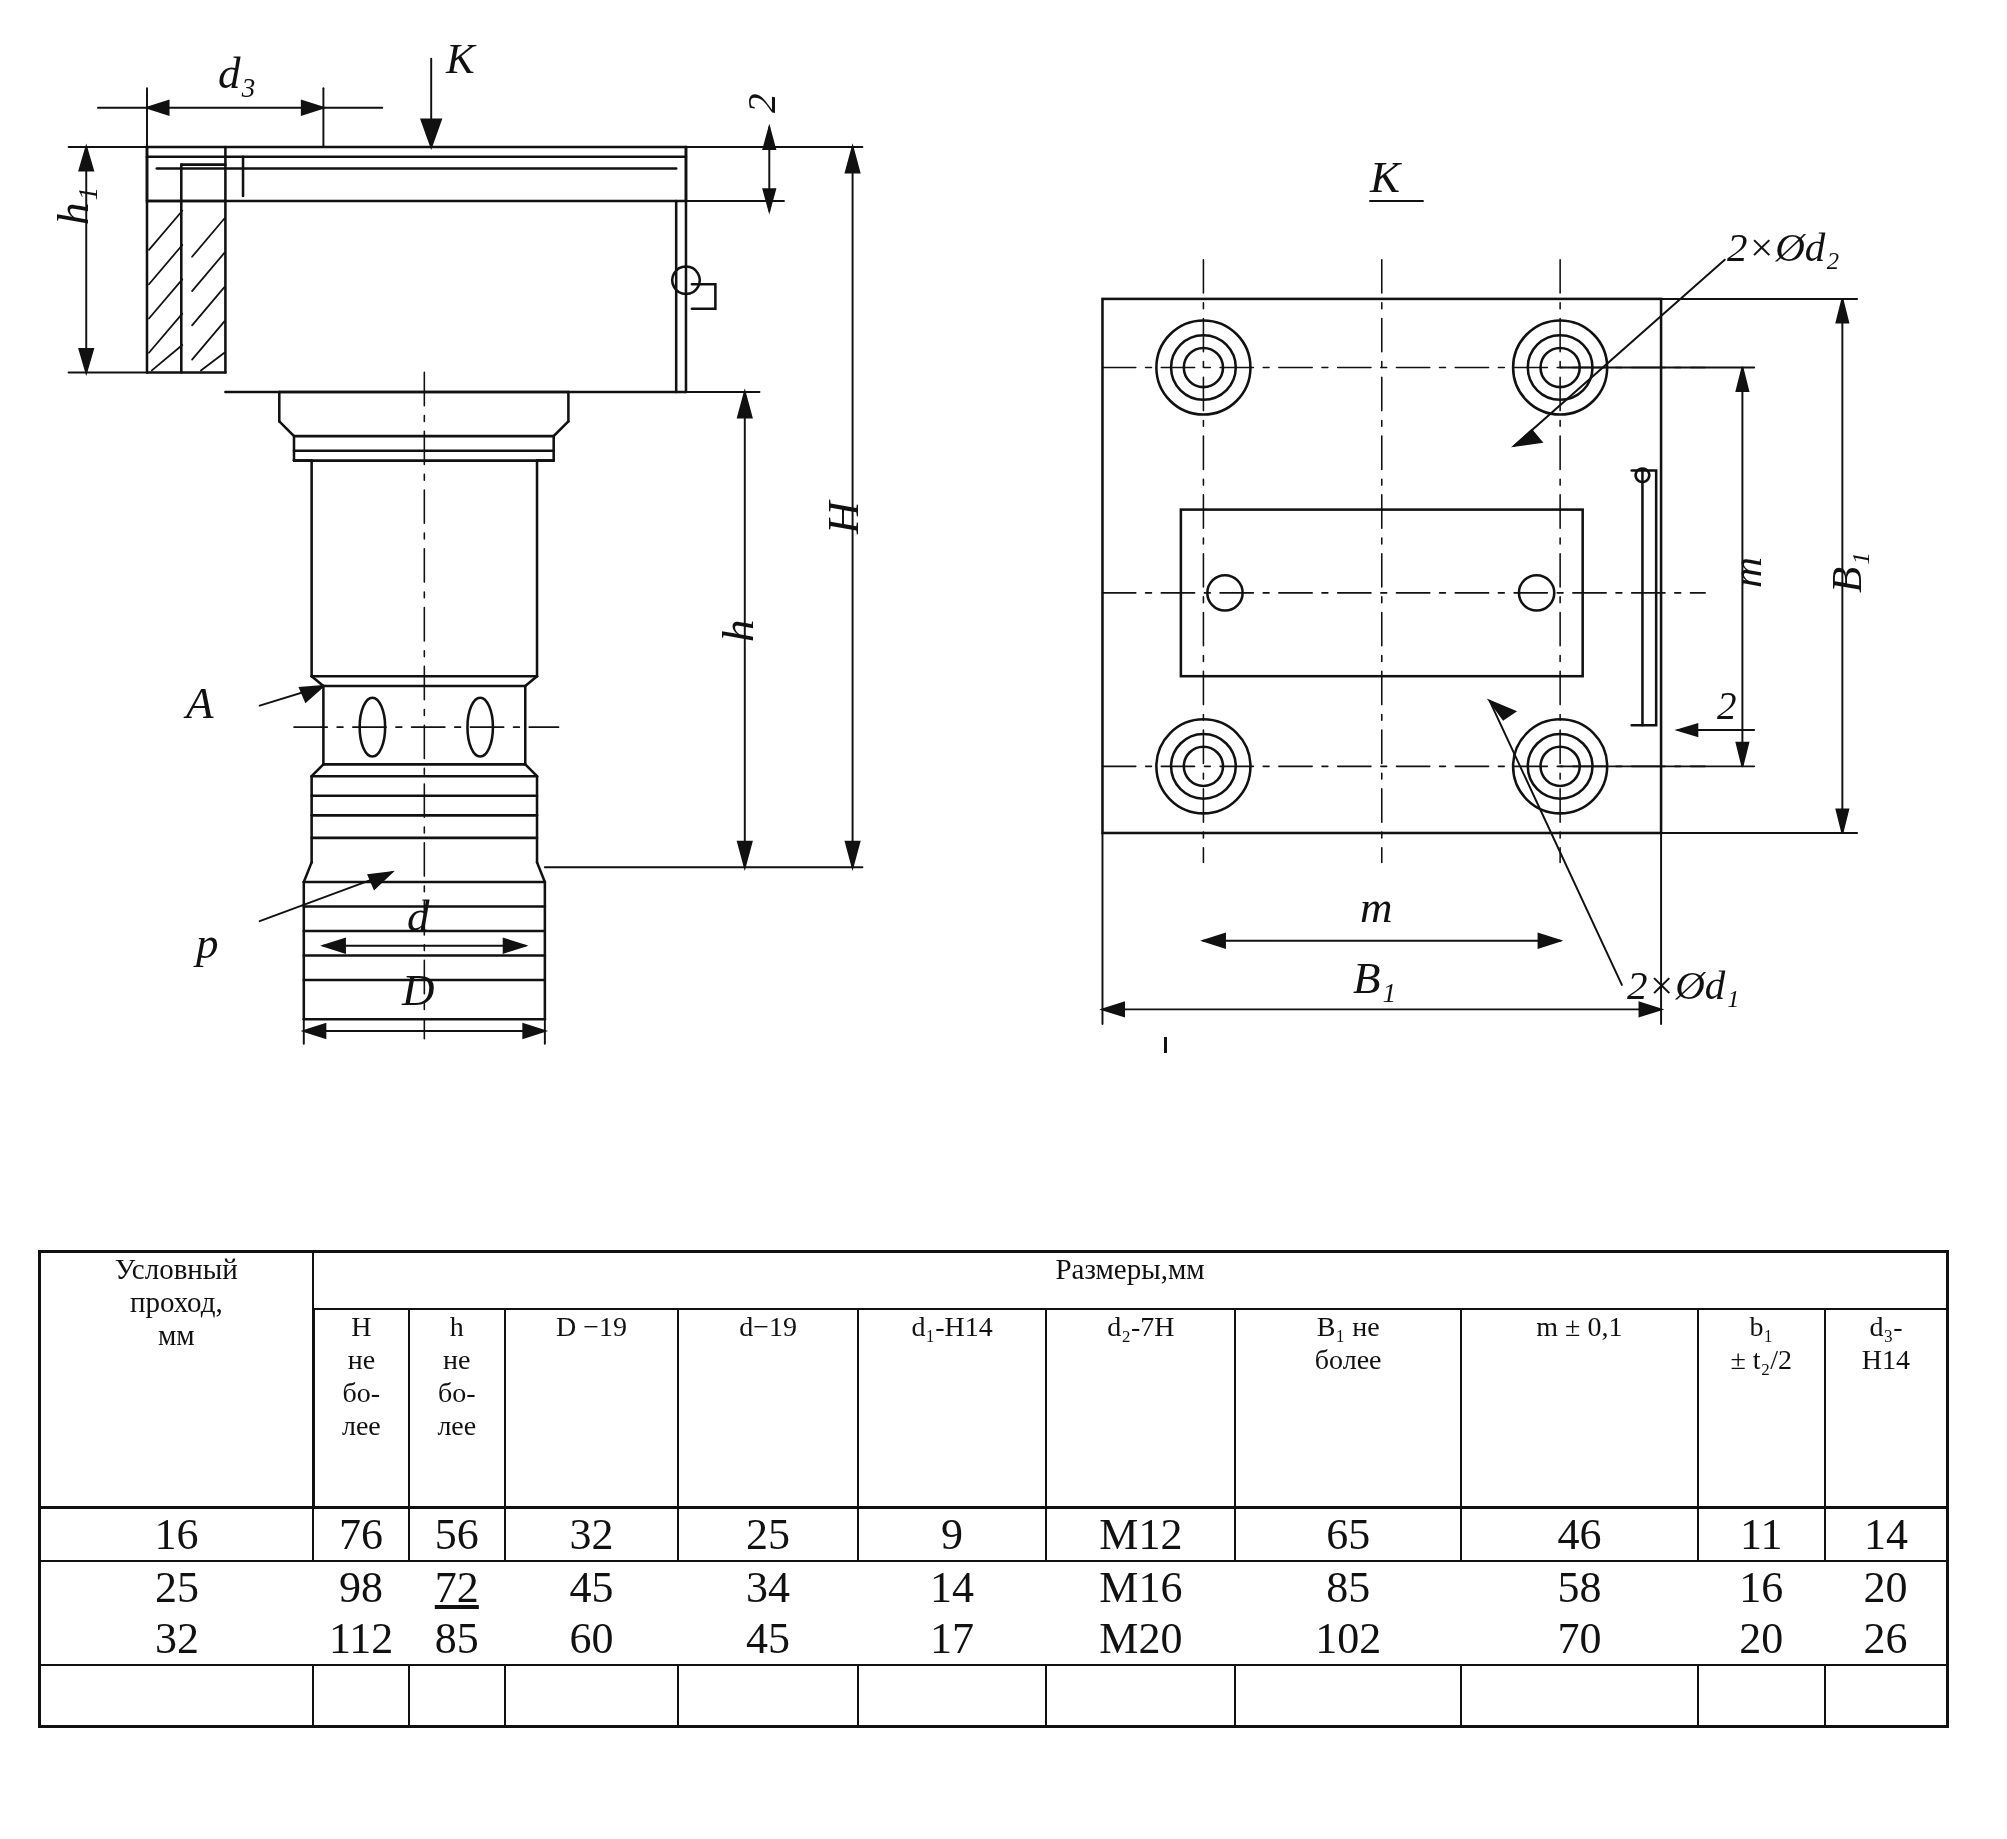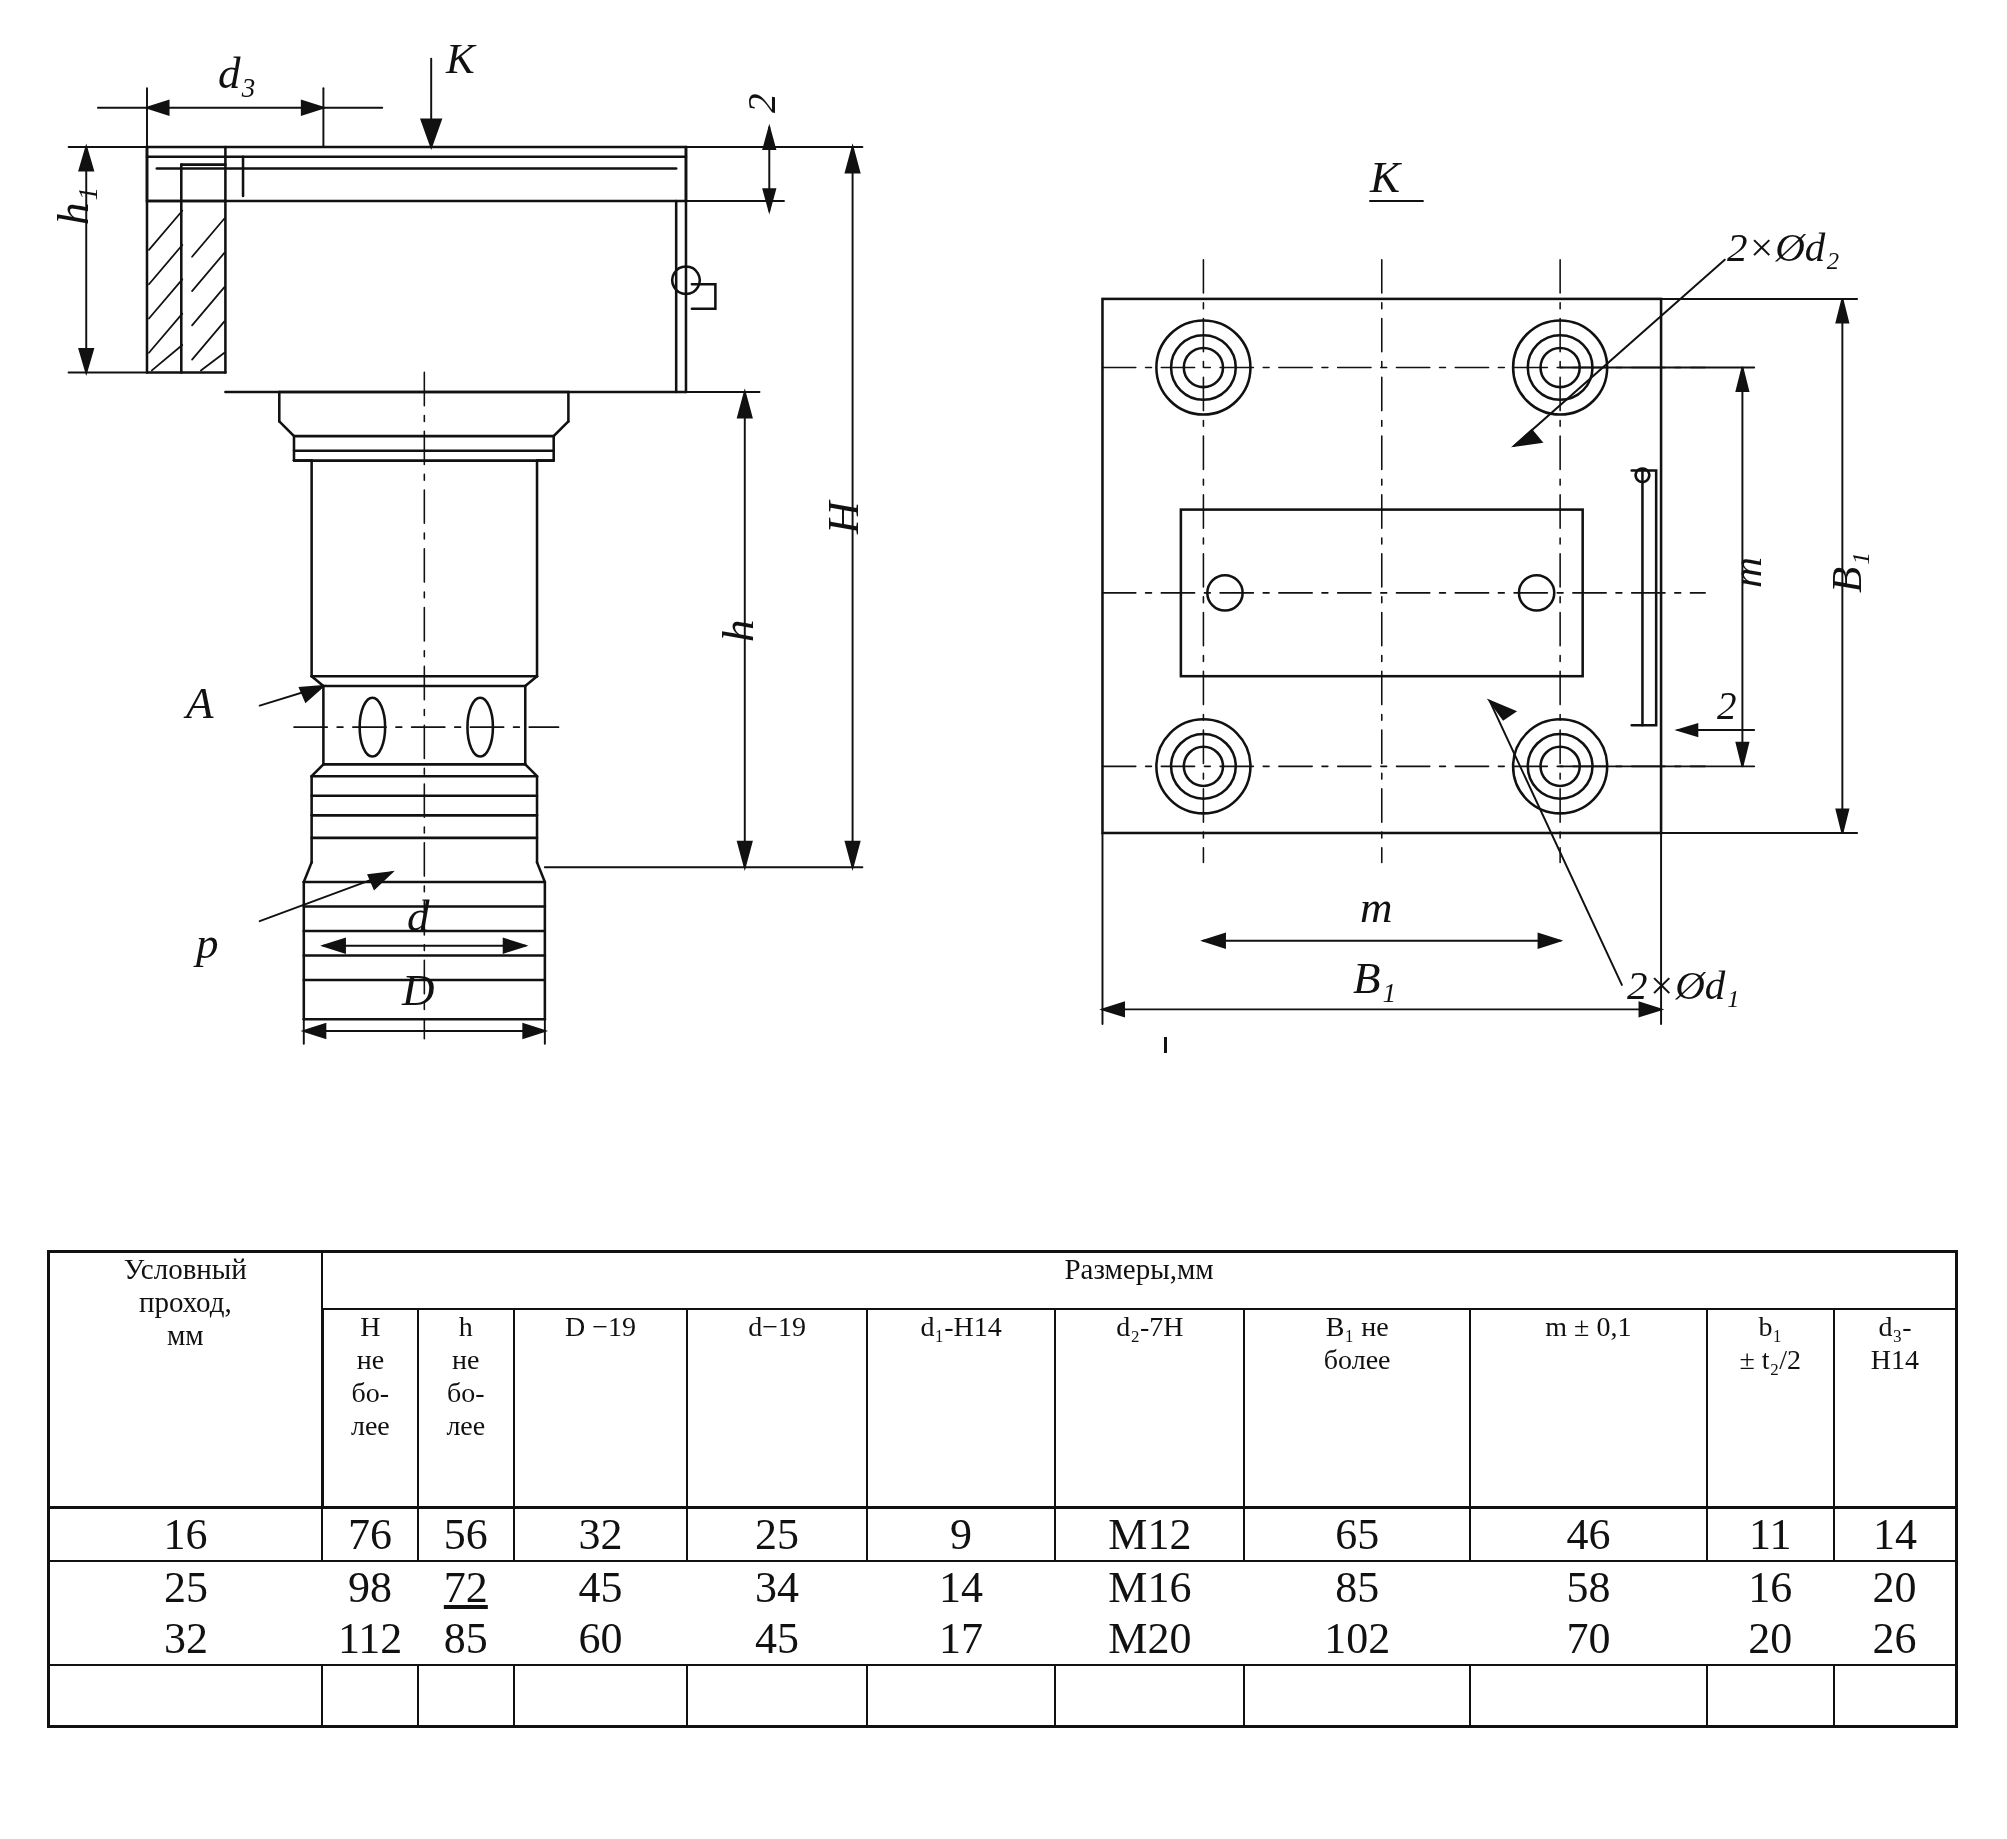--- a/index.html
+++ b/index.html
@@ -33,21 +33,21 @@
     position: absolute;
     left: 0; top: 0;
     width: 2007px;
     height: 1078px;
     overflow: visible;
   }
 
   
   .table-wrap {
     position: absolute;
-    left: 47px;
+    left: 38px;
     top: 1250px;
     width: 1532px;
   }
   table.spec {
     border-collapse: collapse;
     width: 1911px;
     font-family: "Liberation Serif", serif;
     font-size: 29px;
   }
   table.spec td, table.spec th {

